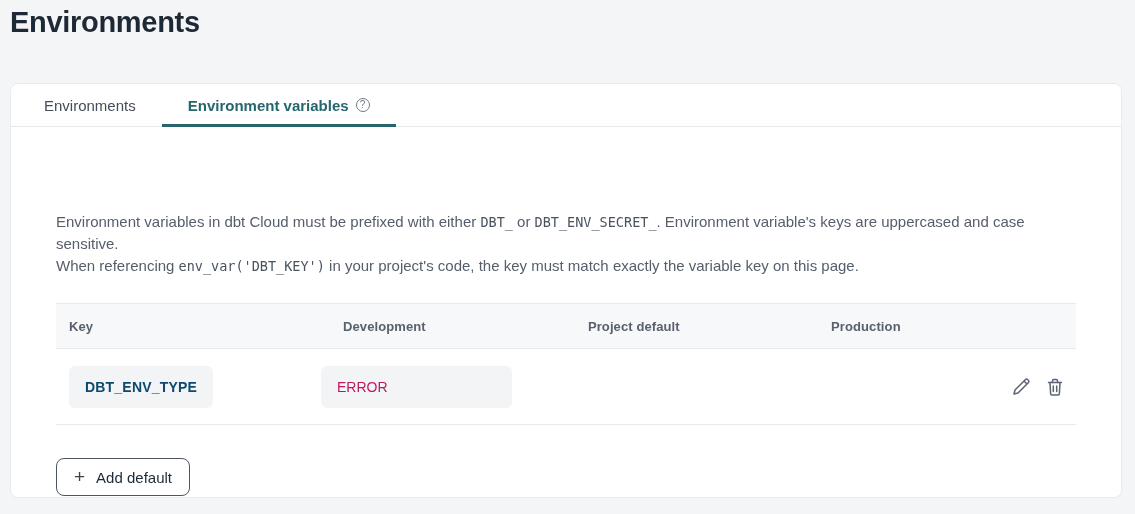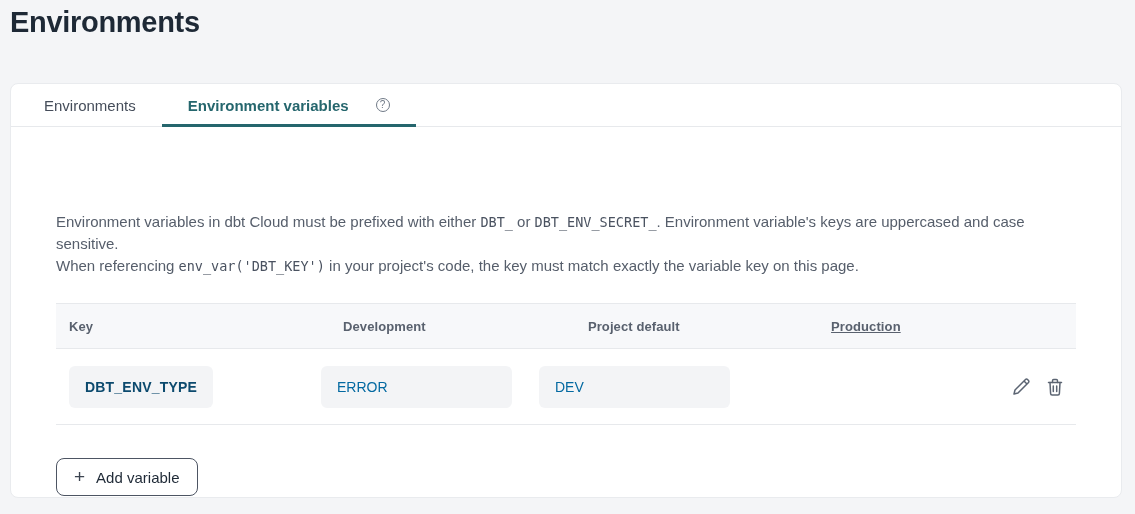--- a/index.html
+++ b/index.html
@@ -46,21 +46,20 @@
     align-items: center;
     padding: 0 26px;
     font-size: 15px;
     color: #454d5a;
     cursor: pointer;
     white-space: nowrap;
   }
   .tab.active {
     color: #25666d;
     font-weight: 700;
-    gap: 20px;
   }
   .tab.active .tab-underline {
     position: absolute;
     left: 0; right: 0; bottom: -1px;
     height: 3px;
     background: #25666d;
   }
   .help-icon {
     display: inline-flex;
     align-items: center;
@@ -101,39 +100,39 @@
   .th {
     font-size: 13px;
     font-weight: 700;
     color: #59616e;
     padding-left: 13px;
     letter-spacing: 0.1px;
   }
   .col-key  { width: 252px; }
   .col-pd   { width: 218px; }
   .col-dev  { width: 220px; }
-  .col-prod { width: 220px; text-decoration: underline; }
+  .col-prod { width: 220px; }
   .col-actions { flex: 1; }
 
   .trow {
     display: flex;
     align-items: center;
     height: 76px;
     border-bottom: 1px solid #e7e9ec;
   }
   .cell { padding-left: 13px; }
   .pill {
     background: #f3f4f6;
     border-radius: 6px;
     height: 42px;
     display: flex;
     align-items: center;
     padding: 0 16px;
     font-size: 14px;
-    color: #0369a1;
+    color: #be185d;
   }
   .pill-key {
     display: inline-flex;
     font-weight: 700;
     color: #0c4a6e;
     letter-spacing: 0.2px;
   }
   .pill-value { width: 191px; }
 
   .actions-cell {
@@ -208,23 +207,20 @@
         <div class="th col-prod">Production</div>
         <div class="th col-actions"></div>
       </div>
 
       <div class="trow">
         <div class="cell col-key">
           <span class="pill pill-key">DBT_ENV_TYPE</span>
         </div>
         <div class="cell col-pd">
           <div class="pill pill-value">ERROR</div>
-        </div>
-        <div class="cell col-dev">
-          <div class="pill pill-value">DEV</div>
         </div>
         <div class="actions-cell">
           <button class="icon-btn" title="">
             <span>
               <svg width="20" height="20" viewBox="0 0 20 20" fill="none" stroke="#5b6472" stroke-width="1.5" stroke-linejoin="round">
                 <path d="M3 17l1-4L14.5 2.5a1.4 1.4 0 0 1 2 0l1 1a1.4 1.4 0 0 1 0 2L7 16l-4 1z"></path>
                 <path d="M13 4l3 3"></path>
               </svg>
             </span>
           </button>
@@ -239,17 +235,17 @@
               </svg>
             </span>
           </button>
         </div>
       </div>
 
     </div>
 
     <button class="add-btn">
       <span class="plus-glyph">+</span>
-      <span>Add variable</span>
+      <span>Add default</span>
     </button>
 
   </div>
 </div>
 
 </body></html>

